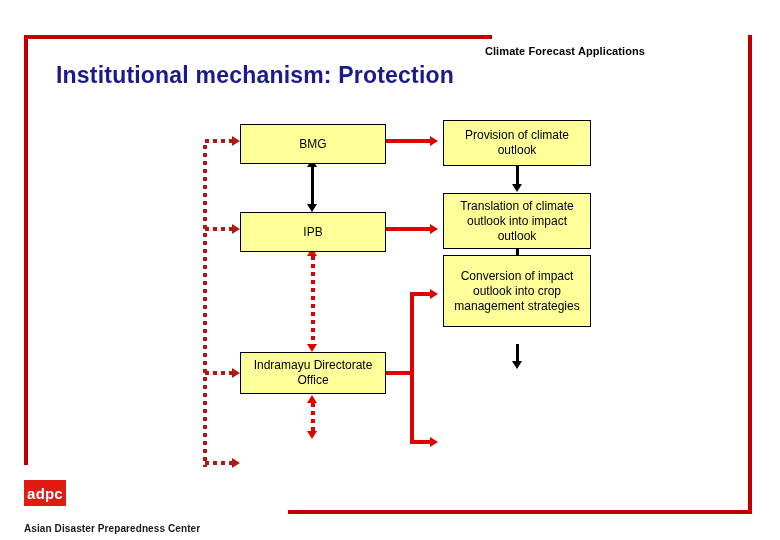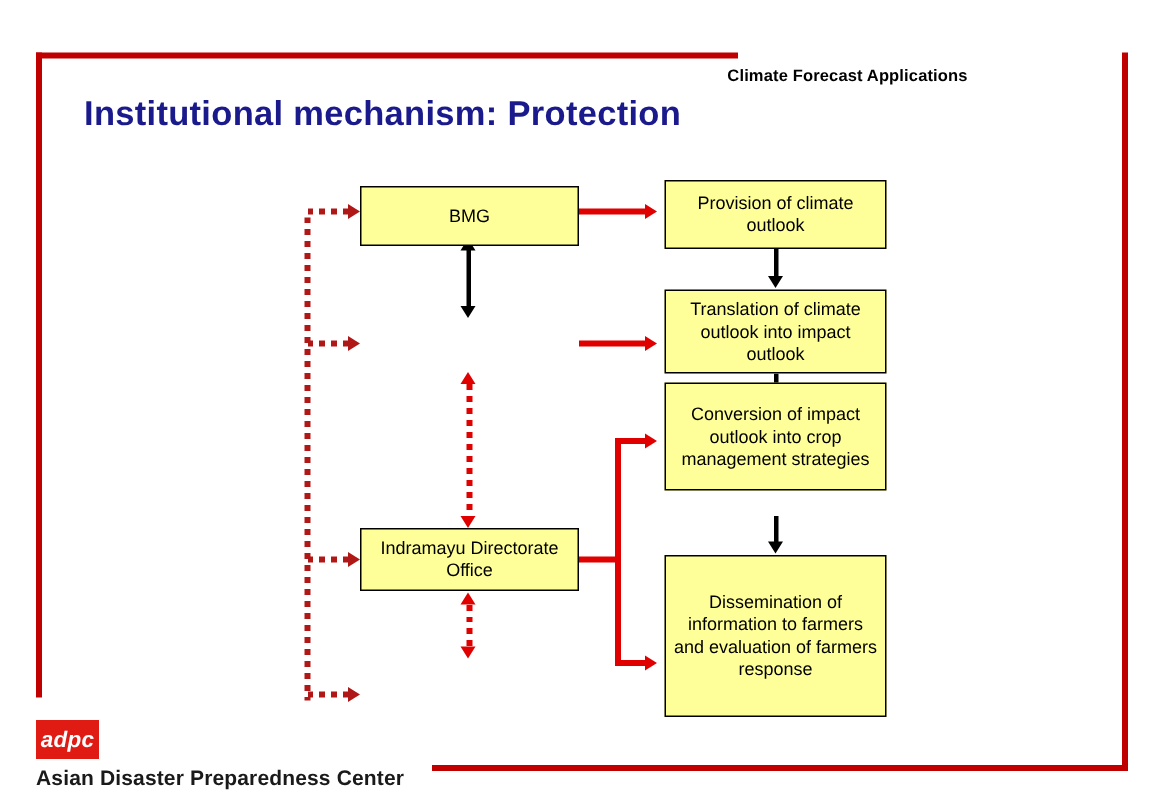--- a/index.html
+++ b/index.html
@@ -158,29 +158,28 @@
     top: 480px;
     width: 180px;
   }
   #logo-mark {
     width: 42px;
     height: 26px;
     background: #e01b14;
     color: #ffffff;
     font-size: 15px;
     font-weight: bold;
-    font-style: italic;
     display: flex;
     align-items: center;
     justify-content: center;
     letter-spacing: 0.2px;
   }
   #logo-caption {
-    margin-top: 4px;
-    font-size: 14px;
+    margin-top: 17px;
+    font-size: 10px;
     font-weight: bold;
     color: #1a1a1a;
     letter-spacing: 0.1px;
     white-space: nowrap;
   }
 </style>
 </head>
 <body>
 
 <div id="slide">
@@ -235,25 +234,25 @@
   <div class="arrow-head ah-down-black" style="left:512px; top:361px;"></div>
 
   <div class="seg seg-red" style="left:386px; top:371px; width:28px; height:4px;"></div>
   <div class="seg seg-red" style="left:410px; top:292px; width:4px; height:152px;"></div>
   <div class="seg seg-red" style="left:410px; top:292px; width:24px; height:4px;"></div>
   <div class="arrow-head ah-right-red" style="left:430px; top:289px;"></div>
   <div class="seg seg-red" style="left:410px; top:440px; width:24px; height:4px;"></div>
   <div class="arrow-head ah-right-red" style="left:430px; top:437px;"></div>
 
   <div class="node" id="node-bmg">BMG</div>
+  <div class="node" id="node-ipb">IPB</div>
   <div class="node" id="node-indramayu">Indramayu Directorate Office</div>
 
   <div class="node" id="node-translation">Translation of climate outlook into impact outlook</div>
   <div class="node" id="node-provision">Provision of climate outlook</div>
   <div class="node" id="node-conversion">Conversion of impact outlook into crop management strategies</div>
-  <div class="node" id="node-dissemination">Dissemination of information to farmers and evaluation of farmers response</div>
 
   <div id="logo-block">
     <div id="logo-mark">adpc</div>
     <div id="logo-caption">Asian Disaster Preparedness Center</div>
   </div>
 
 </div>
 
 </body></html>

